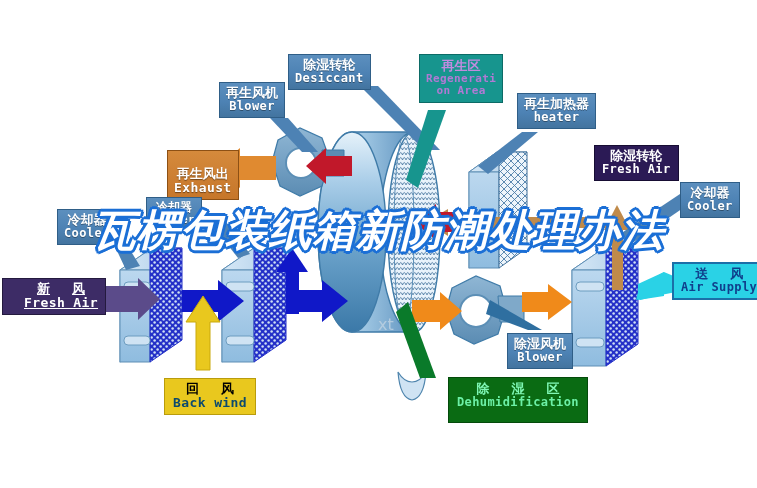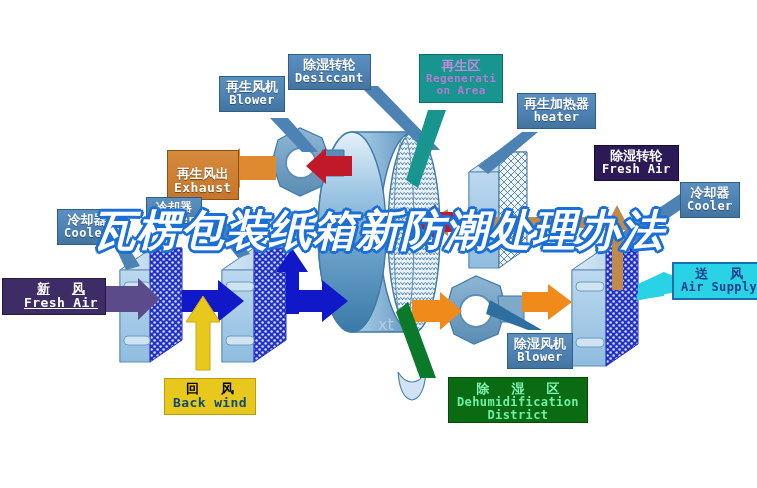--- a/index.html
+++ b/index.html
@@ -79,21 +79,21 @@
     color:#1650a0;
     padding:3px 7px 4px 7px;
   }
   .bx-cyan .cn{color:#103f8c;}
   .bx-cyan .en{color:#103f8c;}
   
   .bx-green{
     background:#0a6b13;
     border:1px solid #044a0b;
     color:#6df0a8;
-    padding:4px 8px 0 8px;
+    padding:4px 8px 13px 8px;
   }
   .bx-green .cn{color:#7ff7b5;}
   .bx-green .en{color:#6cf0a6;}
   
   .bx-yellow{
     background:#e9c81e;
     border:1px solid #b99c0c;
     color:#111111;
     padding:3px 8px 4px 8px;
   }
@@ -321,21 +321,21 @@
     <polygon points="420,378 436,378 408,302 396,312" fill="#0a7a2a"></polygon>
 
     <polygon points="676,276 676,292 636,300 640,284" fill="#2ad2e6"></polygon>
   </svg>
 
   <div class="lbl bx-blue" style="left:288px;top:54px;">
     <span class="cn" style="font-size:13px">除湿转轮</span>
     <span class="en" style="font-size:12px">Desiccant</span>
   </div>
 
-  <div class="lbl bx-blue" style="left:219px;top:76px;">
+  <div class="lbl bx-blue" style="left:219px;top:82px;">
     <span class="cn" style="font-size:13px">再生风机</span>
     <span class="en" style="font-size:12px">Blower</span>
   </div>
 
   <div class="lbl bx-teal" style="left:419px;top:54px;">
     <span class="cn" style="font-size:13px">再生区</span>
     <span class="en" style="font-size:11px">Regenerati</span>
     <span class="en" style="font-size:11px">on Area</span>
   </div>
 
@@ -380,21 +380,20 @@
   </div>
 
   <div class="lbl bx-blue" style="left:507px;top:333px;">
     <span class="cn" style="font-size:13px">除湿风机</span>
     <span class="en" style="font-size:12px">Blower</span>
   </div>
 
   <div class="lbl bx-green" style="left:448px;top:377px;">
     <span class="cn" style="font-size:13px"><span>除</span><span class="sp"></span><span>湿</span><span class="sp"></span><span>区</span></span>
     <span class="en" style="font-size:12px">Dehumidification</span>
-    <span class="en" style="font-size:12px">District</span>
   </div>
 
   <div class="lbl bx-cyan" style="left:672px;top:262px;">
     <span class="cn" style="font-size:13px"><span>送</span><span class="sp"></span><span>风</span></span>
     <span class="en" style="font-size:12px">Air Supply</span>
   </div>
 
   <div id="title">瓦楞包装纸箱新防潮处理办法</div>
 
 </div>

